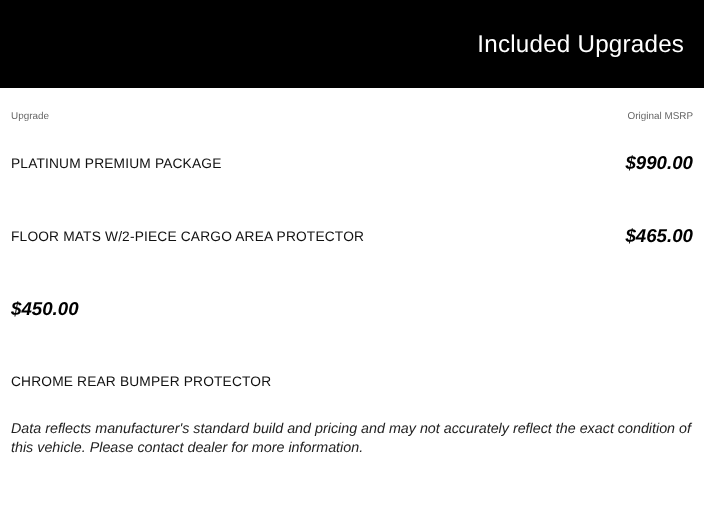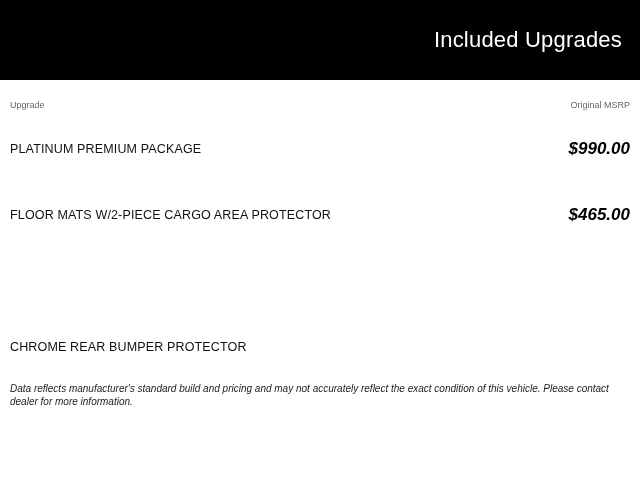--- a/index.html
+++ b/index.html
@@ -76,21 +76,21 @@
     white-space: nowrap;
   }
   .row-price {
     font-size: 17px;
     font-weight: bold;
     color: #000000;
     white-space: nowrap;
     font-style: italic;
   }
   .disclaimer {
-    font-size: 10px;
+    font-size: 13px;
     font-style: italic;
     color: #222222;
     padding-top: 2px;
     padding-bottom: 4px;
     line-height: 1.3;
   }
 </style>
 </head>
 <body>
 
@@ -113,20 +113,21 @@
         <div class="row-label">PLATINUM PREMIUM PACKAGE</div>
         <div class="row-price">$990.00</div>
       </div>
 
       <div class="row">
         <div class="row-label">FLOOR MATS W/2-PIECE CARGO AREA PROTECTOR</div>
         <div class="row-price">$465.00</div>
       </div>
 
       <div class="row">
+        <div class="row-price">$450.00</div>
       </div>
 
 
       <div class="row">
         <div class="row-label">CHROME REAR BUMPER PROTECTOR</div>
       </div>
 
     </div>
 
     <div class="disclaimer">Data reflects manufacturer's standard build and pricing and may not accurately reflect the exact condition of this vehicle. Please contact dealer for more information.</div>

